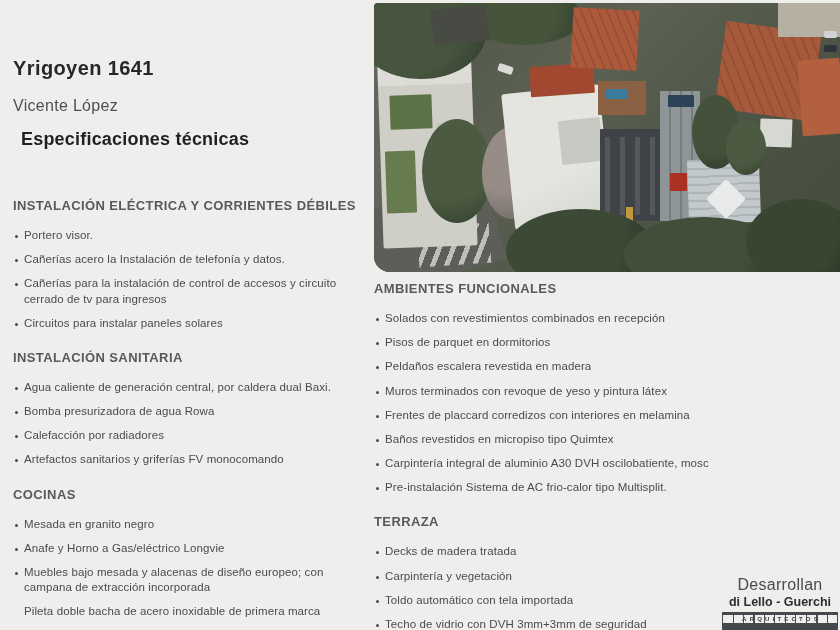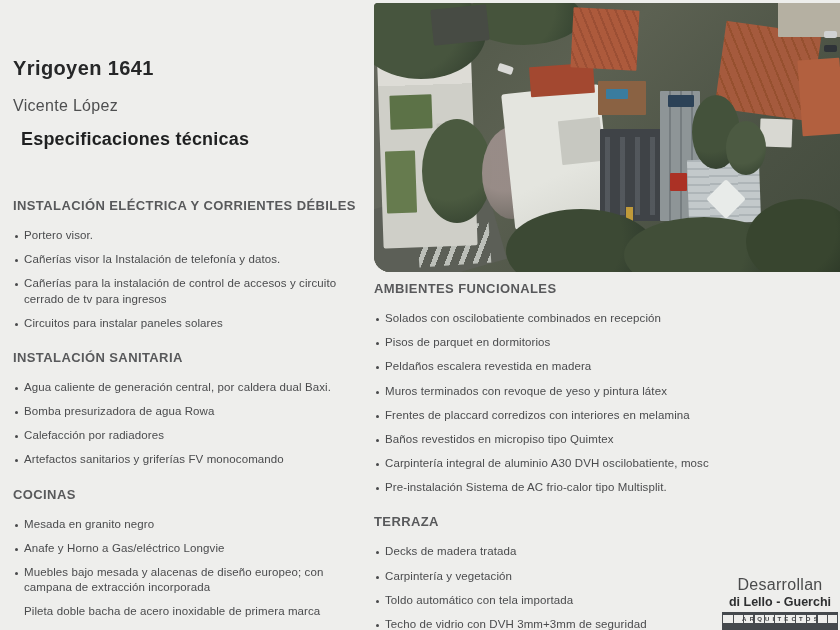--- a/index.html
+++ b/index.html
@@ -66,21 +66,21 @@
   <div class="titleblock">
     <div class="main-title">Yrigoyen 1641</div>
     <div class="sub-title">Vicente López</div>
     <div class="spec-title">Especificaciones técnicas</div>
   </div>
 
   <div class="col col-left" id="col-left">
       <div class="section">
         <div class="sec-title">INSTALACIÓN ELÉCTRICA Y CORRIENTES DÉBILES</div>
         <div class="item"><span class="dot"></span><span>Portero visor.</span></div>
-        <div class="item"><span class="dot"></span><span>Cañerías visor la Instalación de telefonía y datos.</span></div>
+        <div class="item"><span class="dot"></span><span>Cañerías acero la Instalación de telefonía y datos.</span></div>
         <div class="item"><span class="dot"></span><span>Cañerías para la instalación de control de accesos y circuito cerrado de tv para ingresos</span></div>
         <div class="item"><span class="dot"></span><span>Circuitos para instalar paneles solares</span></div>
       </div>
       <div class="section">
         <div class="sec-title">INSTALACIÓN SANITARIA</div>
         <div class="item"><span class="dot"></span><span>Agua caliente de generación central, por caldera dual Baxi.</span></div>
         <div class="item"><span class="dot"></span><span>Bomba presurizadora de agua Rowa</span></div>
         <div class="item"><span class="dot"></span><span>Calefacción por radiadores</span></div>
         <div class="item"><span class="dot"></span><span>Artefactos sanitarios y griferías FV monocomando</span></div>
       </div>
@@ -130,21 +130,21 @@
       <div class="sh" style="left: 318px; top: 92px; width: 48px; height: 74px; background: radial-gradient(circle at 38% 35%, rgb(68, 82, 59) 0px, rgb(68, 82, 59) 55%, rgb(47, 59, 45) 100%); transform: rotate(0deg); border-radius: 50%; opacity: 1;"></div>
       <div class="sh" style="left: 352px; top: 118px; width: 40px; height: 54px; background: radial-gradient(circle at 38% 35%, rgb(76, 90, 66) 0px, rgb(76, 90, 66) 55%, rgb(51, 64, 47) 100%); transform: rotate(0deg); border-radius: 50%; opacity: 1;"></div>
       <div class="sh" style="left: 132px; top: 206px; width: 150px; height: 84px; background: radial-gradient(circle at 38% 35%, rgb(60, 73, 52) 0px, rgb(60, 73, 52) 55%, rgb(40, 51, 42) 100%); transform: rotate(0deg); border-radius: 50%; opacity: 1;"></div>
       <div class="sh" style="left: 250px; top: 214px; width: 160px; height: 76px; background: radial-gradient(circle at 38% 35%, rgb(65, 78, 56) 0px, rgb(65, 78, 56) 55%, rgb(43, 54, 43) 100%); transform: rotate(0deg); border-radius: 50%; opacity: 1;"></div>
       <div class="sh" style="left: 372px; top: 196px; width: 110px; height: 86px; background: radial-gradient(circle at 38% 35%, rgb(56, 69, 47) 0px, rgb(56, 69, 47) 55%, rgb(37, 48, 35) 100%); transform: rotate(0deg); border-radius: 50%; opacity: 1;"></div>
     </div>
 
   <div class="col col-right" id="col-right">
       <div class="section">
         <div class="sec-title">AMBIENTES FUNCIONALES</div>
-        <div class="item"><span class="dot"></span><span>Solados con oscilobatiente combinados en recepción</span></div>
+        <div class="item"><span class="dot"></span><span>Solados con revestimientos combinados en recepción</span></div>
         <div class="item"><span class="dot"></span><span>Pisos de parquet en dormitorios</span></div>
         <div class="item"><span class="dot"></span><span>Peldaños escalera revestida en madera</span></div>
         <div class="item"><span class="dot"></span><span>Muros terminados con revoque de yeso y pintura látex</span></div>
         <div class="item"><span class="dot"></span><span>Frentes de placcard corredizos con interiores en melamina</span></div>
         <div class="item"><span class="dot"></span><span>Baños revestidos en micropiso tipo Quimtex</span></div>
         <div class="item"><span class="dot"></span><span>Carpintería integral de aluminio A30 DVH oscilobatiente, mosc</span></div>
         <div class="item"><span class="dot"></span><span>Pre-instalación Sistema de AC frio-calor tipo Multisplit.</span></div>
       </div>
       <div class="section">
         <div class="sec-title">TERRAZA</div>

